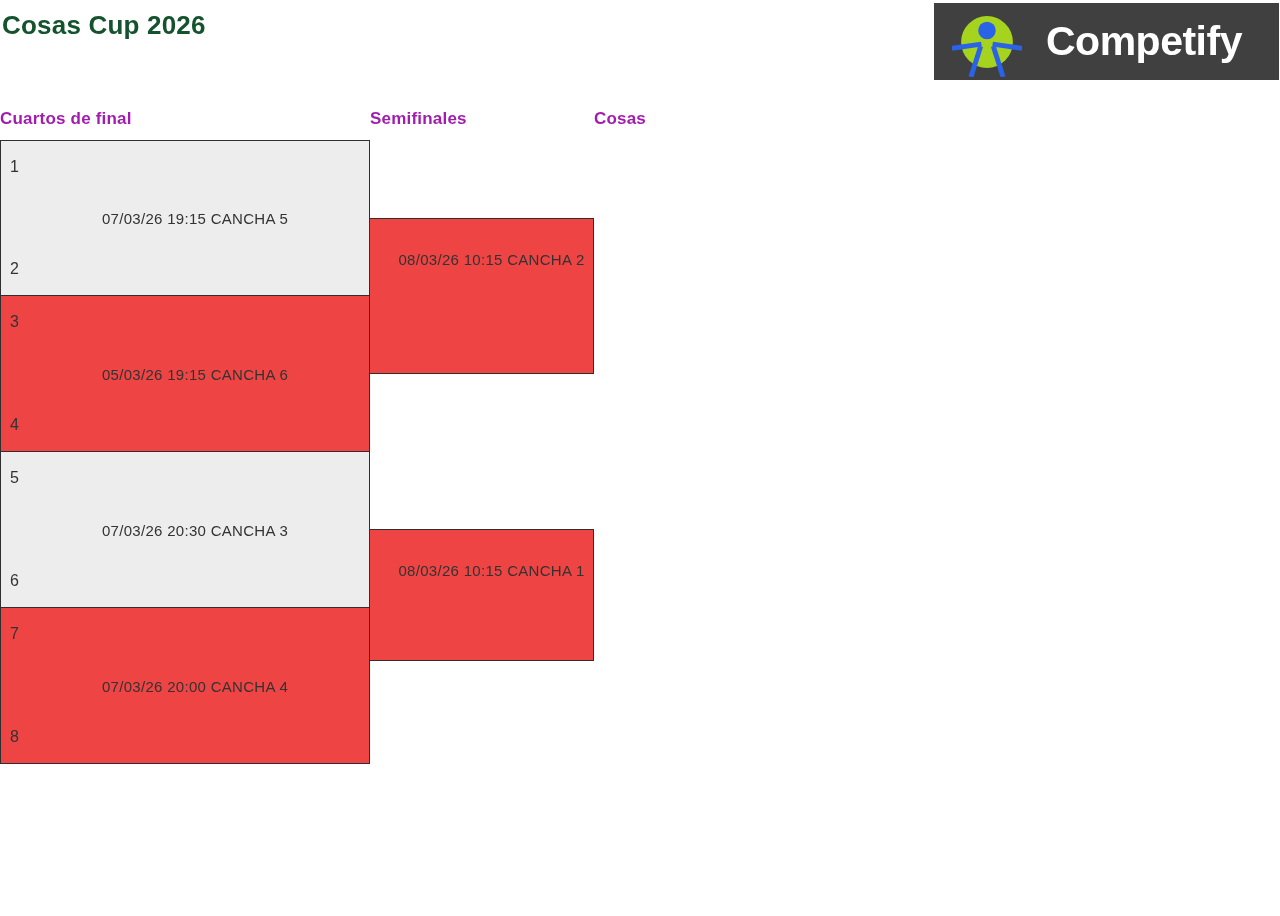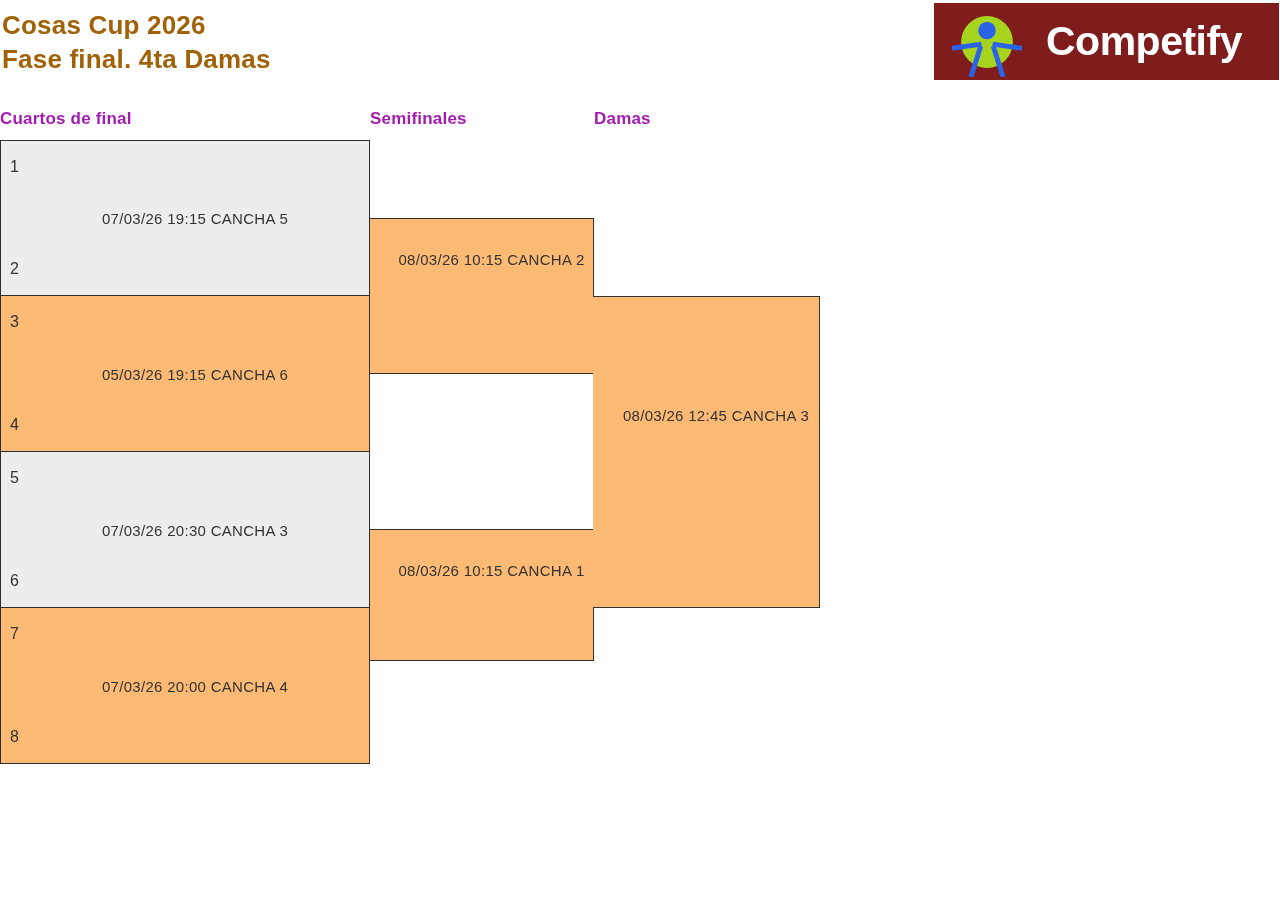--- a/index.html
+++ b/index.html
@@ -3,48 +3,48 @@
 <meta charset="utf-8">
 <style>
   html, body { margin:0; padding:0; }
   body {
     width:1280px; height:916px; background:#ffffff; overflow:hidden; position:relative;
     font-family:"Liberation Sans", sans-serif;
   }
   .page { position:absolute; inset:0; }
 
   
-  .title-block { position:absolute; left:2px; top:8px; color:#a16207; }
+  .title-block { position:absolute; left:2px; top:8px; color:#14532d; }
   .title-block .line {
     font-size:26px; font-weight:bold; line-height:34px; letter-spacing:0.2px; white-space:nowrap;
   }
 
   
   .logo-banner {
     position:absolute; left:934px; top:3px; width:345px; height:77px;
-    background:#7f1d1d; display:flex; align-items:center; cursor:pointer;
+    background:#404040; display:flex; align-items:center; cursor:pointer;
   }
   .logo-banner svg { width:70px; height:70px; margin-left:18px; flex:0 0 auto; }
   .wordmark {
     color:#ffffff; font-size:41px; font-weight:bold; letter-spacing:-0.5px;
     margin-left:24px; white-space:nowrap;
   }
 
   
   .round-header {
     position:absolute; top:109px; text-align:left; color:#a21caf;
     font-size:17px; font-weight:bold; letter-spacing:0.2px;
   }
   .rh-qf    { left:0;     width:370px; }
   .rh-sf    { left:370px; width:224px; }
   .rh-final { left:594px; width:226px; }
 
   
   .match {
-    position:absolute; box-sizing:border-box; background:#fdba74;
+    position:absolute; box-sizing:border-box; background:#ef4444;
     border:1px solid #2f2f2f;
   }
   .match.shaded { background:#ededed; }
   .qf  { left:0;     width:370px; }
   .qf1 { top:140px; height:156px; }
   .qf2 { top:295px; height:157px; }
   .qf3 { top:451px; height:157px; }
   .qf4 { top:607px; height:157px; }
   .sf  { left:369px; width:225px; }
   .sf1 { top:218px; height:156px; }
@@ -65,38 +65,37 @@
   .seed-top { top:18px; }
   .seed-bottom { bottom:18px; }
 </style>
 </head>
 <body>
 
 <div class="page">
 
   <div class="title-block">
     <div class="line">Cosas Cup 2026</div>
-    <div class="line">Fase final. 4ta Damas</div>
   </div>
 
   <div class="logo-banner">
     <svg viewBox="0 0 100 100" aria-hidden="true">
       <circle cx="50" cy="50" r="37" fill="#a5d31e"></circle>
       <circle cx="50" cy="33.5" r="12.5" fill="#2a62e8"></circle>
       <line x1="42" y1="53" x2="0" y2="59" stroke="#2a62e8" stroke-width="7"></line>
       <line x1="58" y1="53" x2="100" y2="59" stroke="#2a62e8" stroke-width="7"></line>
       <line x1="41" y1="56" x2="27" y2="100" stroke="#2a62e8" stroke-width="7"></line>
       <line x1="59" y1="56" x2="73" y2="100" stroke="#2a62e8" stroke-width="7"></line>
     </svg>
     <span class="wordmark">Competify</span>
   </div>
 
   <div class="round-header rh-qf">Cuartos de final</div>
   <div class="round-header rh-sf">Semifinales</div>
-  <div class="round-header rh-final">Damas</div>
+  <div class="round-header rh-final">Cosas</div>
 
   <div class="match qf qf1 shaded">
     <span class="seed seed-top">1</span>
     <div class="match-label center-label">07/03/26 19:15 CANCHA 5</div>
     <span class="seed seed-bottom">2</span>
   </div>
 
   <div class="match qf qf2">
     <span class="seed seed-top">3</span>
     <div class="match-label center-label">05/03/26 19:15 CANCHA 6</div>
@@ -116,17 +115,14 @@
   </div>
 
   <div class="match sf sf1">
     <div class="match-label">08/03/26 10:15 CANCHA 2</div>
   </div>
 
   <div class="match sf sf2">
     <div class="match-label">08/03/26 10:15 CANCHA 1</div>
   </div>
 
-  <div class="match final-box">
-    <div class="match-label">08/03/26 12:45 CANCHA 3</div>
-  </div>
 
 </div>
 
 </body></html>

